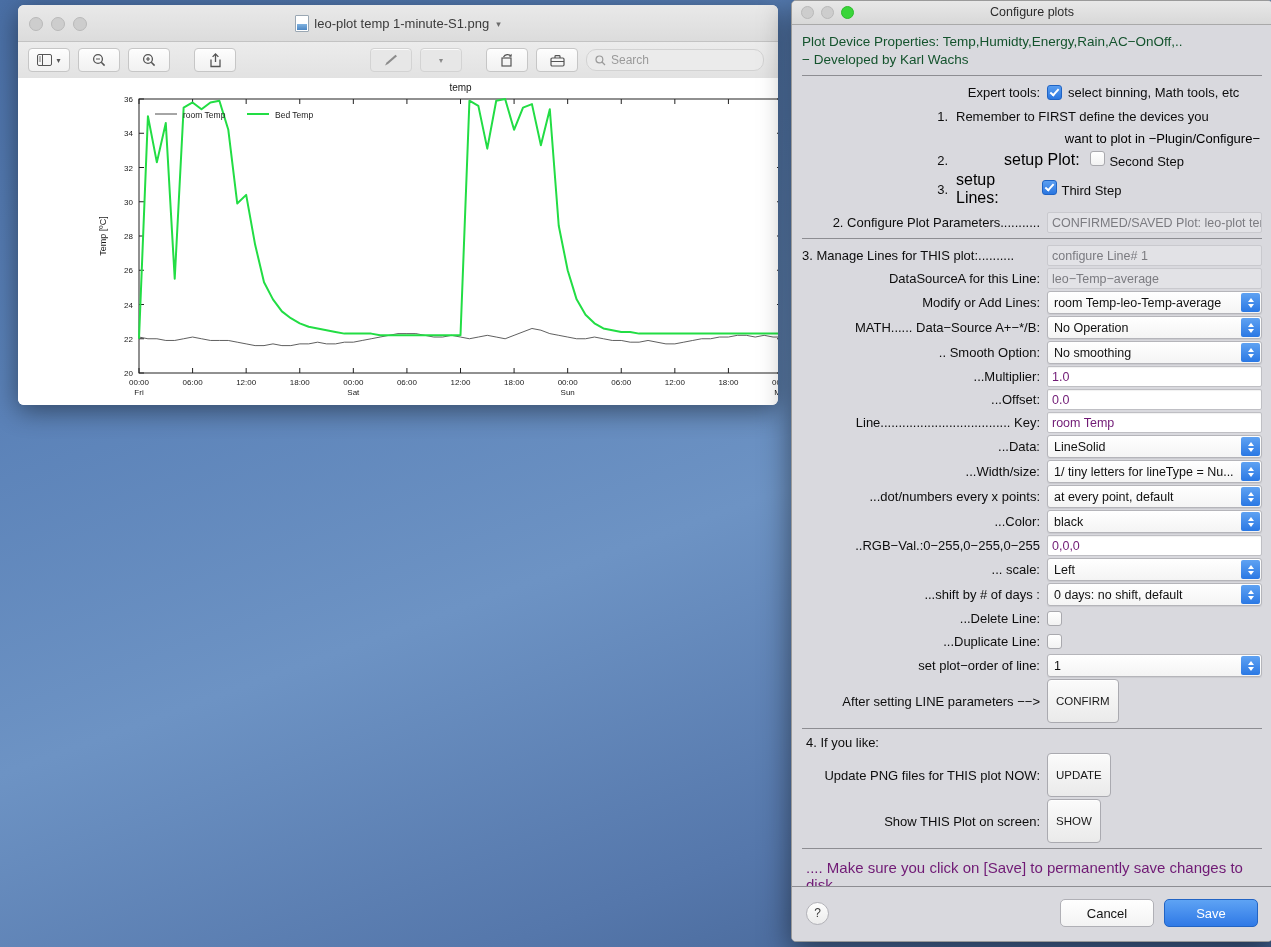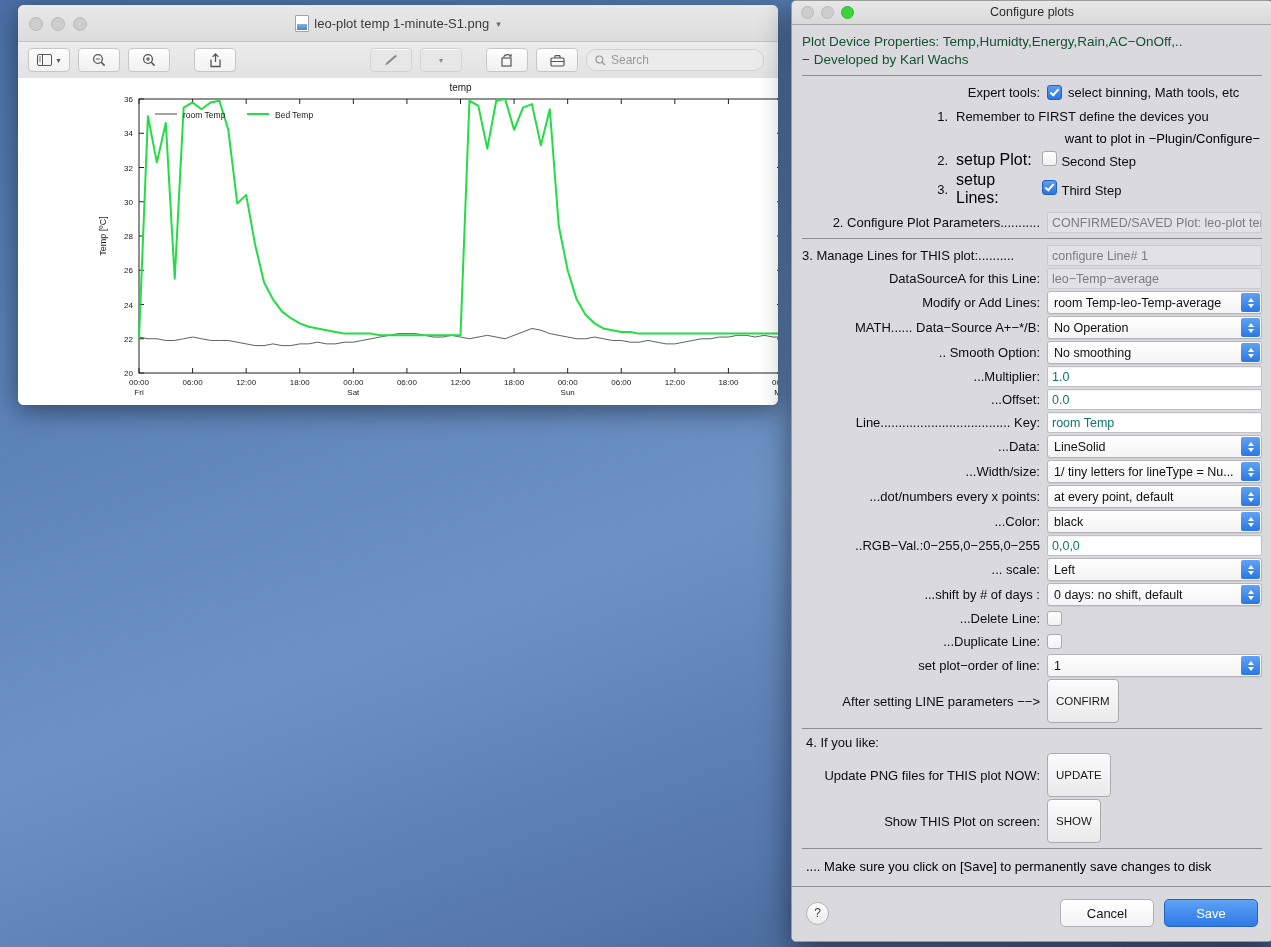--- a/index.html
+++ b/index.html
@@ -175,21 +175,21 @@
     transform: rotate(42deg);
   }
 
   
   .tf {
     flex: 1 1 auto; min-width: 0;
     height: 19px;
     background: #fff;
     border: 1px solid #bfbfc4;
     border-radius: 2px;
-    font-size: 12.5px; color: #0f766e;
+    font-size: 12.5px; color: #701a75;
     padding: 0 4px;
     display: flex; align-items: center;
     white-space: nowrap; overflow: hidden;
     box-shadow: 0 1px 1px rgba(0,0,0,0.06) inset;
   }
   
   .tf.ro {
     background: #e2e2e6;
     color: #7b7b80;
     border-color: #c9c9ce;
@@ -229,21 +229,21 @@
     height: 18px; padding: 12px 8px;
     background: linear-gradient(#fbfbfb, #eaeaea);
     border: 1px solid #aaaab0;
     border-radius: 4px;
     font-size: 11.5px; color: #1a1a1a;
     box-shadow: 0 1px 0 rgba(255,255,255,0.7) inset;
   }
 
   
   #footer-note {
-    font-size: 13px; color: #000000;
+    font-size: 15px; color: #701a75;
     padding: 4px 0 6px 4px;
   }
   #config-footer {
     flex: 0 0 auto;
     border-top: 1px solid #8d8d92;
     padding: 12px 14px 14px 14px;
     display: flex; align-items: center;
     background: #d9d9de;
   }
   #help-btn {
@@ -472,21 +472,21 @@
     <div class="step-row">
       <div class="step-num">1.</div>
       <div class="ctl"><span class="inline-text">Remember to FIRST define the devices you</span></div>
     </div>
     <div class="step-row">
       <div class="step-txt-right">want to plot in −Plugin/Configure−</div>
     </div>
 
     <div class="step-row">
       <div class="step-num">2.</div>
-      <div class="lbl" style="width:86px;flex:0 0 86px;">setup Plot:</div>
+      <div class="lbl" style="width:86px;flex:0 0 86px;margin-left:48px;">setup Plot:</div>
       <div class="ctl">
         <span class="cb"></span>
         <span class="inline-text">Second Step</span>
       </div>
     </div>
 
     <div class="step-row">
       <div class="step-num">3.</div>
       <div class="lbl" style="width:86px;flex:0 0 86px;">setup Lines:</div>
       <div class="ctl">

